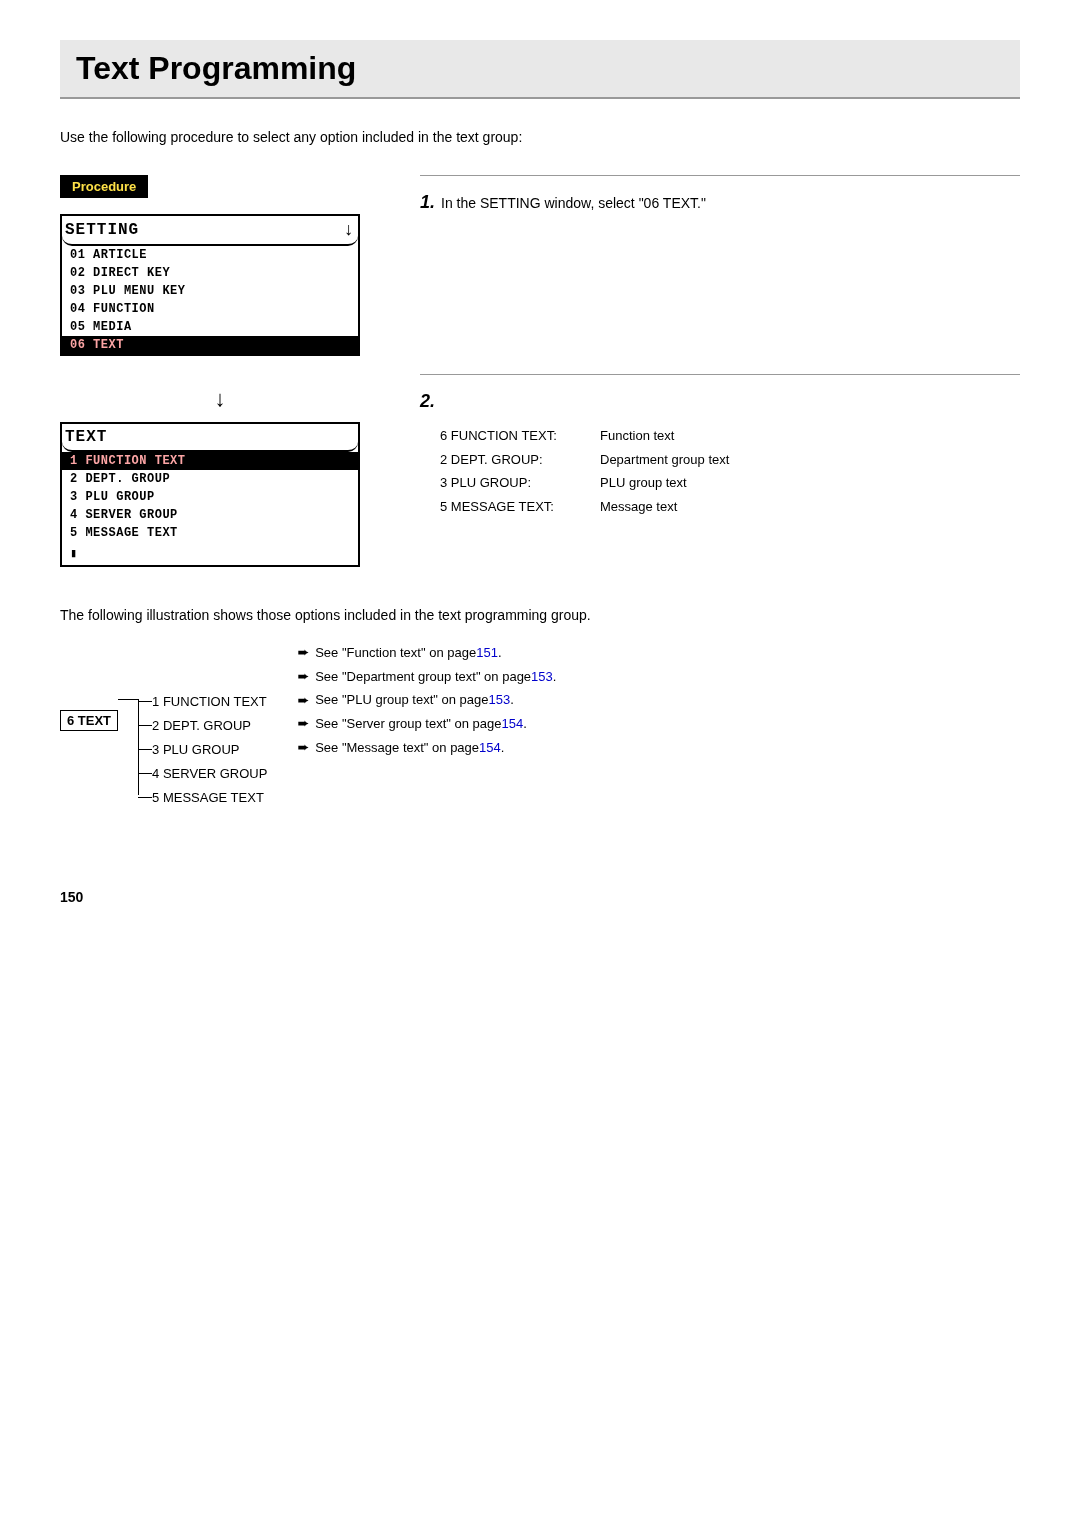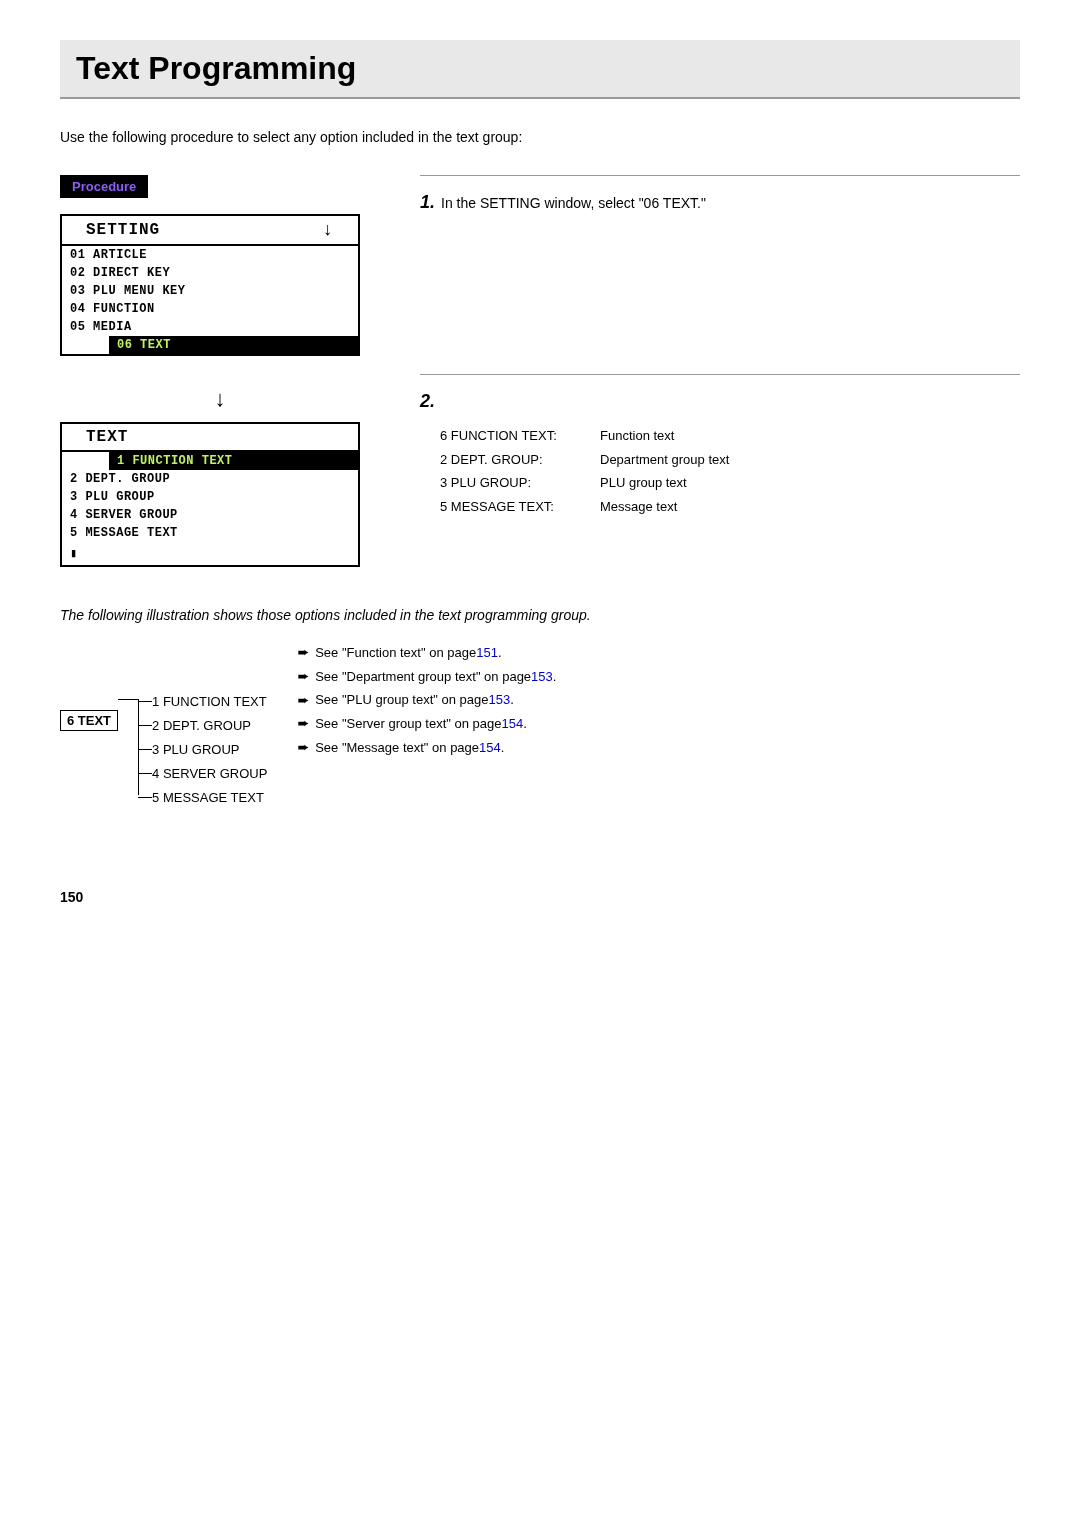--- a/index.html
+++ b/index.html
@@ -30,64 +30,64 @@
     }
 
     .left-column {
       width: 320px;
       flex-shrink: 0;
     }
 
     
     .procedure-badge {
       background: #000;
-      color: #8b5cf6;
+      color: #fde047;
       font-weight: bold;
       font-size: 13px;
       padding: 4px 12px;
       display: inline-block;
       margin-bottom: 16px;
     }
 
     
     .screen-box {
       border: 2px solid #000;
       font-family: 'Courier New', Courier, monospace;
       font-size: 15px;
       font-weight: bold;
       background: #fff;
       margin-bottom: 20px;
       width: 300px;
     }
 
     .screen-header {
       border-bottom: 2px solid #000;
-      padding: 4px 24px;
+      padding: 4px 3px;
       display: flex;
       justify-content: space-between;
       align-items: center;
       font-size: 16px;
       font-weight: bold;
       letter-spacing: 1px;
+      border-radius: 10px;
     }
 
     .screen-header .arrow-down {
       font-size: 18px;
     }
 
     .screen-row {
       padding: 2px 8px;
       font-size: 12px;
       letter-spacing: 0.5px;
     }
 
     .screen-row.highlighted {
       background: #000;
-      color: #bef264;
-      margin-left: 47px;
+      color: #fca5a5;
     }
 
     .arrow-down-block {
       display: flex;
       align-items: center;
       justify-content: center;
       padding: 10px 0;
       font-size: 22px;
     }
 
@@ -128,21 +128,20 @@
 
     
     .tree-section {
       margin-top: 20px;
       font-size: 13px;
     }
 
     .tree-intro {
       font-size: 14px;
       margin-bottom: 14px;
-      font-style: italic;
     }
 
     .tree-diagram {
       display: flex;
       gap: 30px;
       align-items: flex-start;
     }
 
     .tree-root-box {
       border: 1px solid #000;

